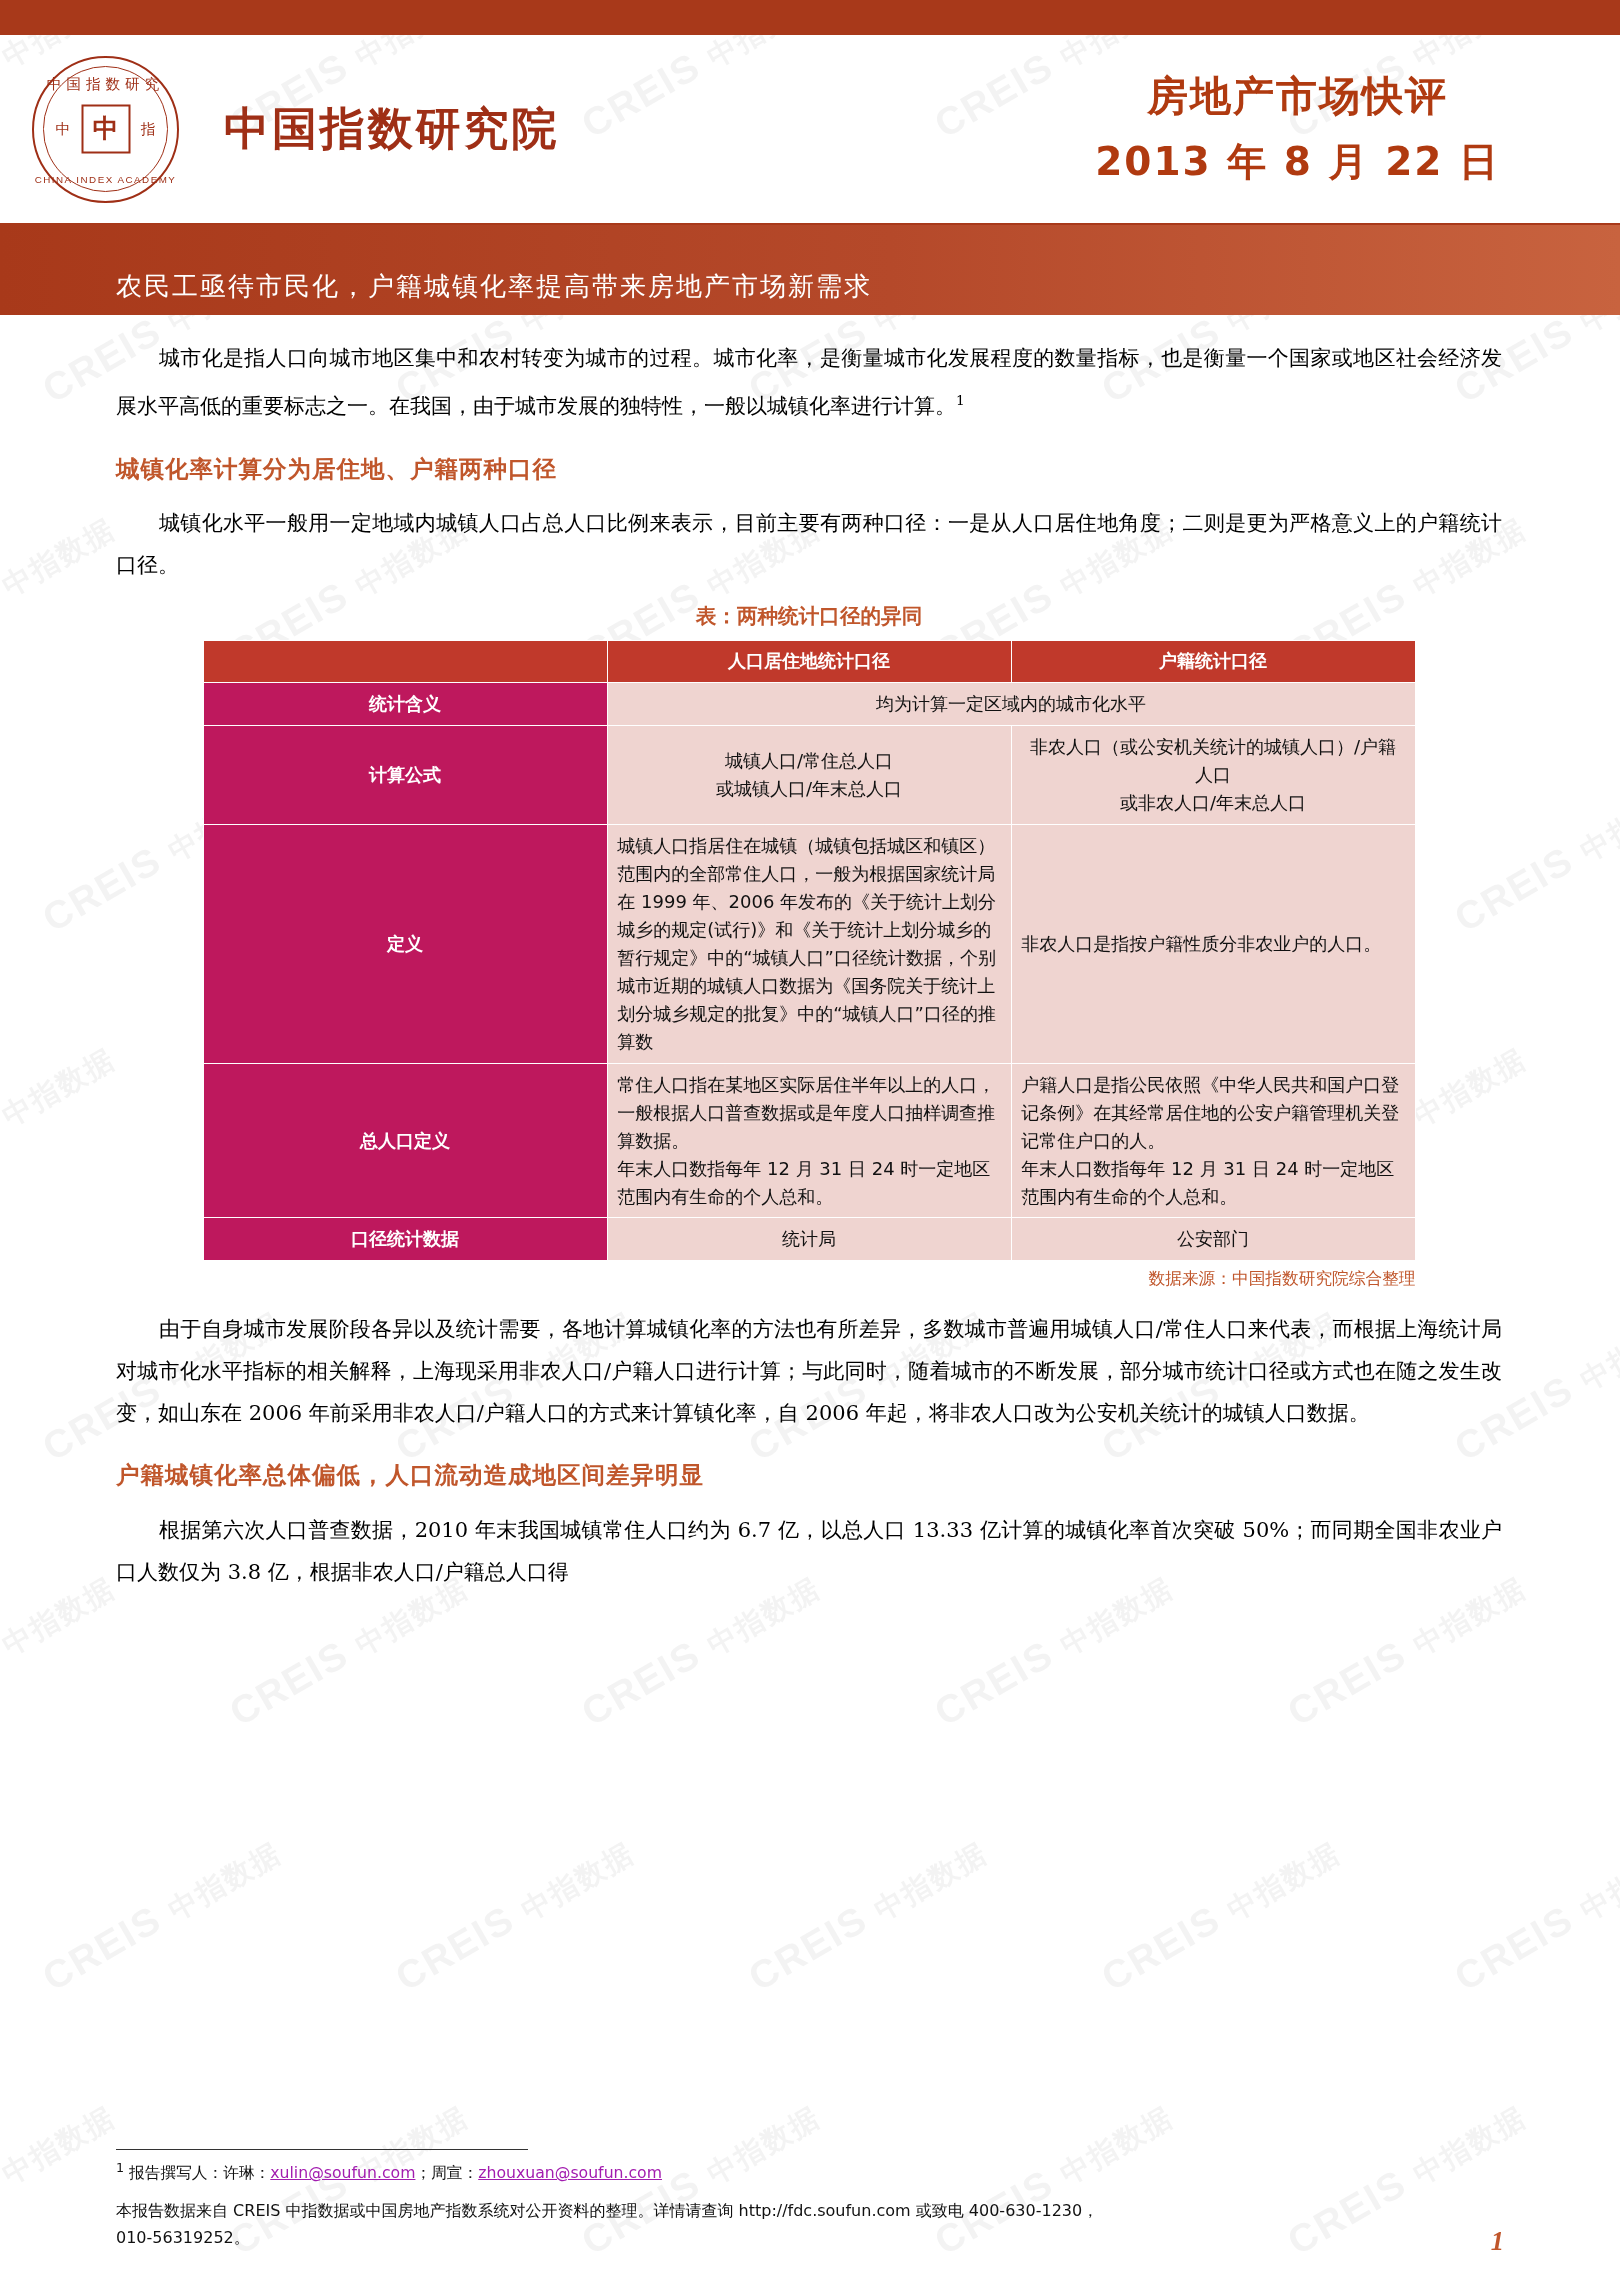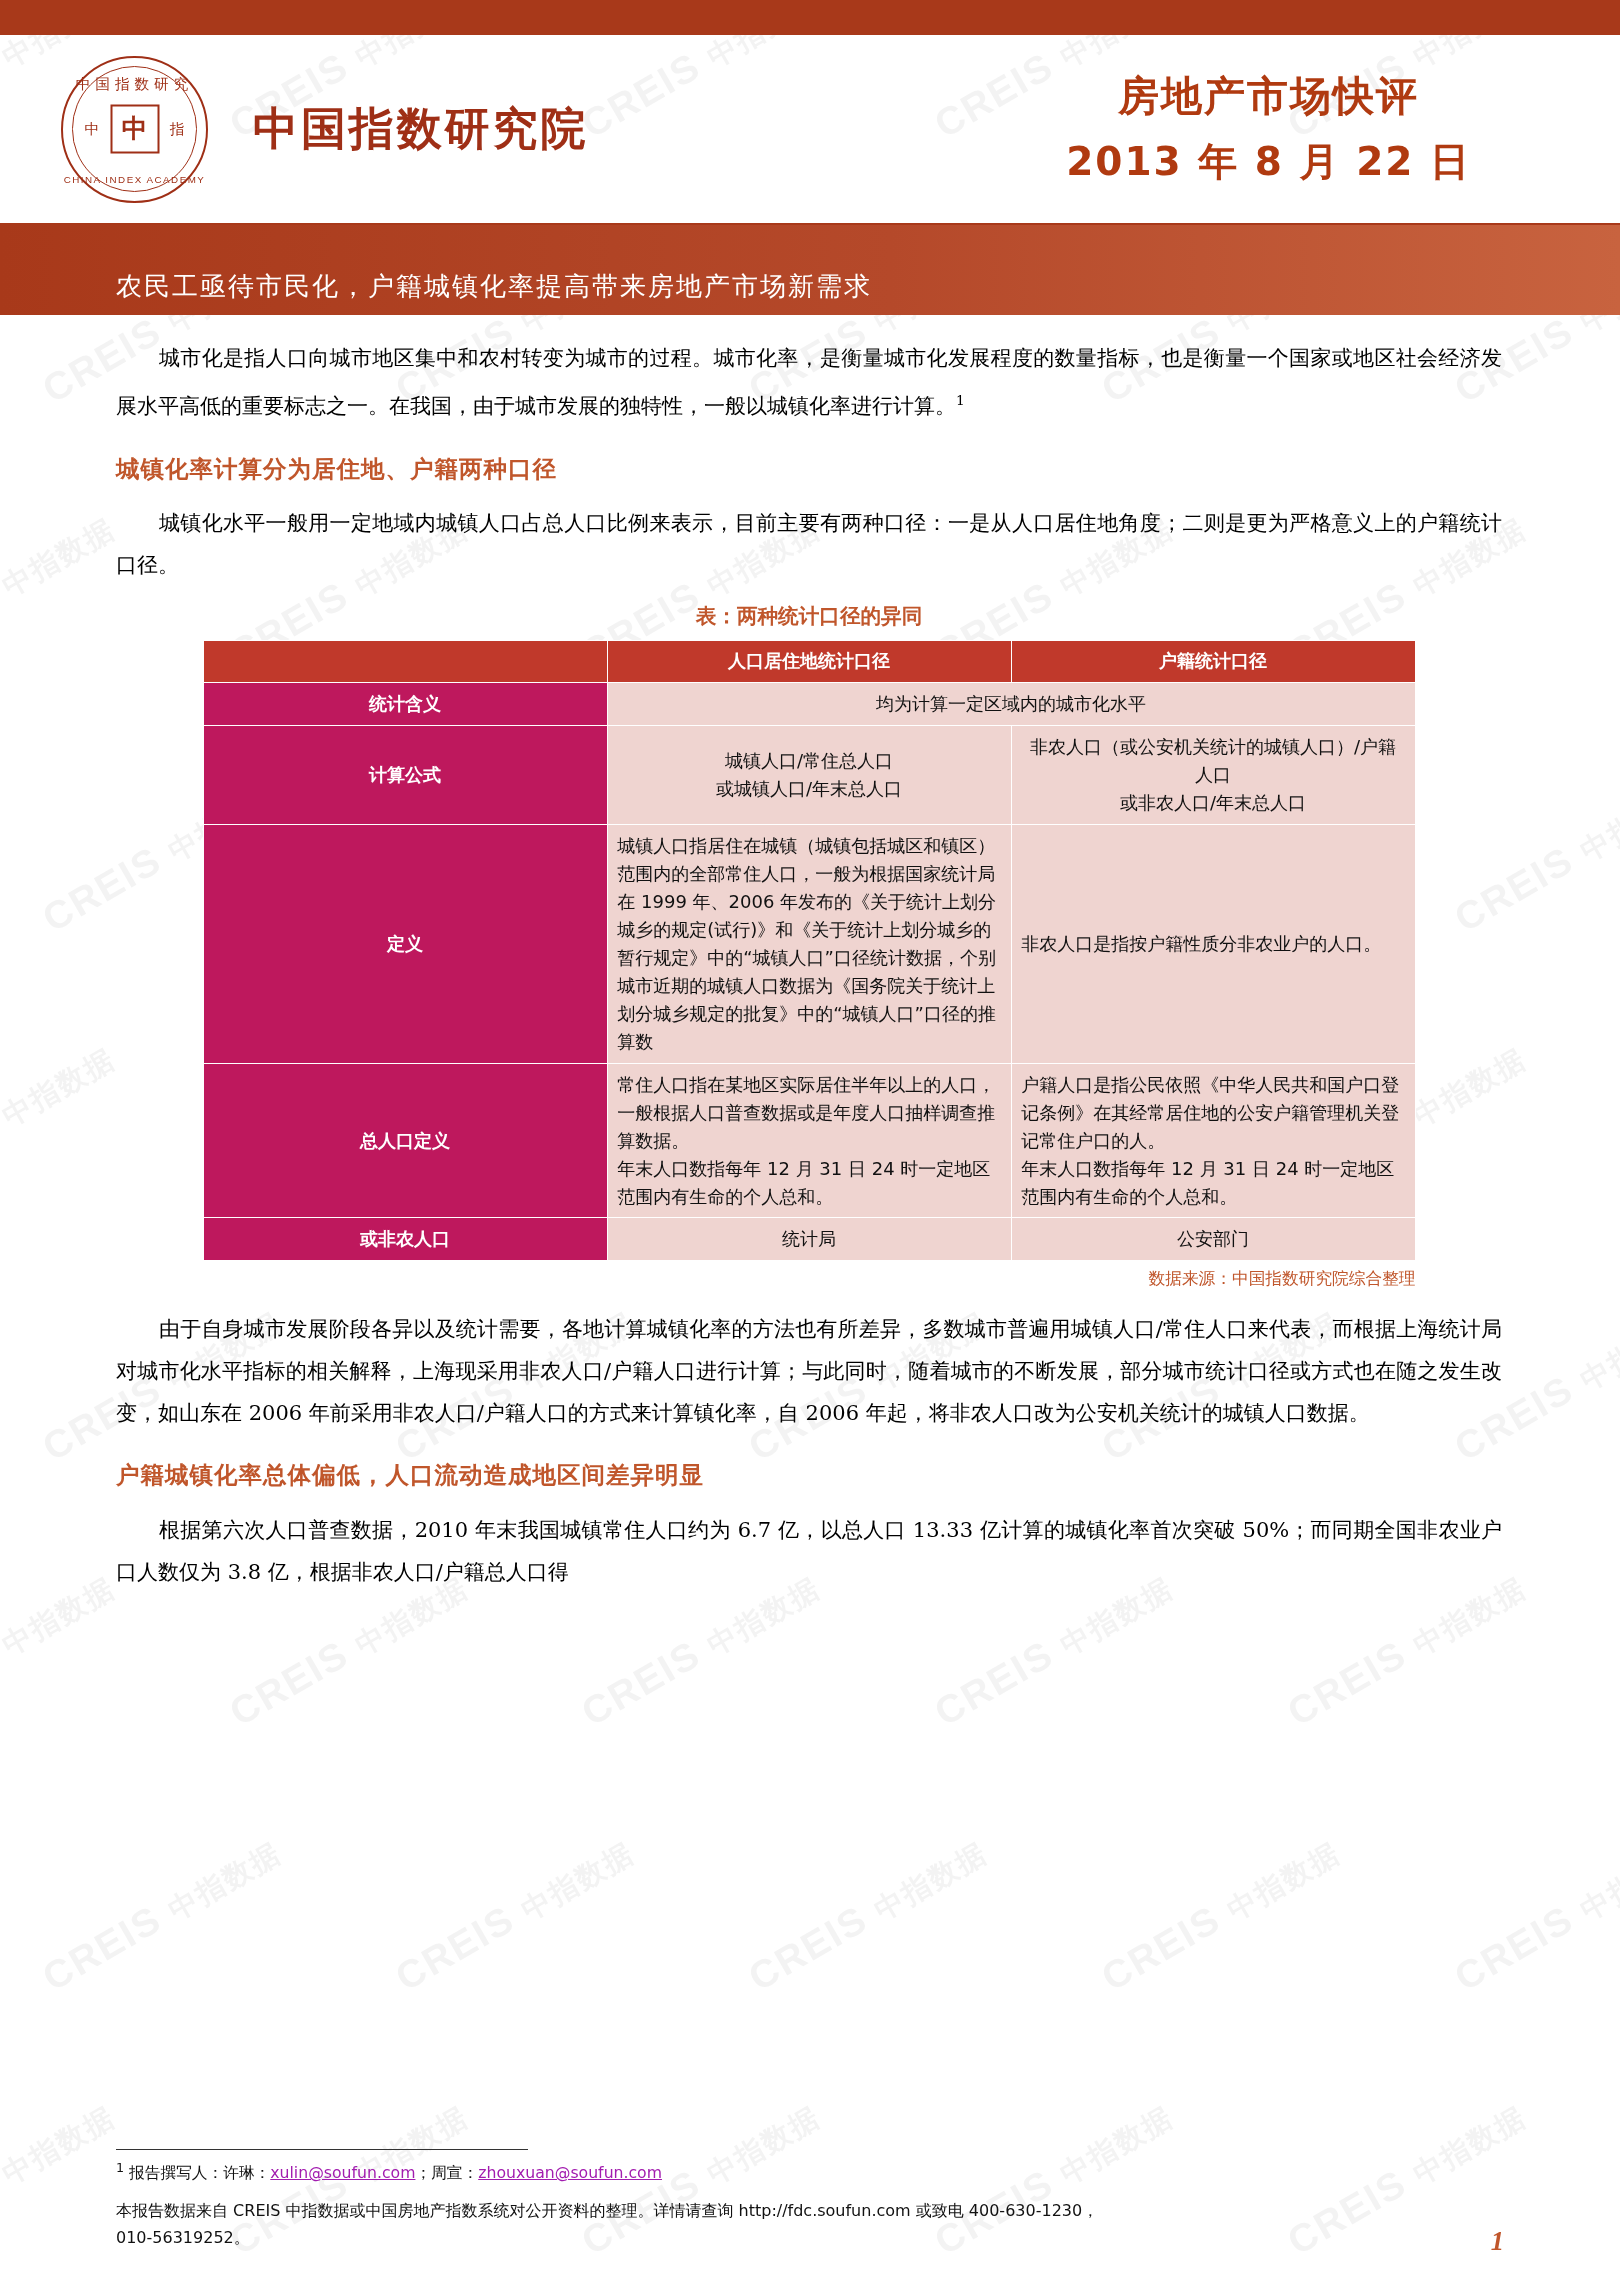--- a/index.html
+++ b/index.html
@@ -48,21 +48,21 @@
   .topbar {
     height: 35px;
     background: #a8391a;
     width: 100%;
   }
   .masthead {
     height: 190px;
     border-bottom: 2.9px solid #a8391a;
     display: flex;
     align-items: center;
-    padding: 0 51px;
+    padding: 0 22px;
     box-sizing: border-box;
     position: relative;
   }
   .logo-wrap {
     width: 167px;
     display: flex;
     align-items: center;
     justify-content: center;
   }
   .seal {
@@ -411,21 +411,21 @@
             <td class="rowlbl">定义</td>
             <td class="cell cell-l">城镇人口指居住在城镇（城镇包括城区和镇区）范围内的全部常住人口，一般为根据国家统计局在 1999 年、2006 年发布的《关于统计上划分城乡的规定(试行)》和《关于统计上划分城乡的暂行规定》中的“城镇人口”口径统计数据，个别城市近期的城镇人口数据为《国务院关于统计上划分城乡规定的批复》中的“城镇人口”口径的推算数</td>
             <td class="cell cell-l">非农人口是指按户籍性质分非农业户的人口。</td>
           </tr>
           <tr>
             <td class="rowlbl">总人口定义</td>
             <td class="cell cell-l">常住人口指在某地区实际居住半年以上的人口，一般根据人口普查数据或是年度人口抽样调查推算数据。<br>年末人口数指每年 12 月 31 日 24 时一定地区范围内有生命的个人总和。</td>
             <td class="cell cell-l">户籍人口是指公民依照《中华人民共和国户口登记条例》在其经常居住地的公安户籍管理机关登记常住户口的人。<br>年末人口数指每年 12 月 31 日 24 时一定地区范围内有生命的个人总和。</td>
           </tr>
           <tr>
-            <td class="rowlbl">或非农人口</td>
+            <td class="rowlbl">口径统计数据</td>
             <td class="cell cell-c">统计局</td>
             <td class="cell cell-c">公安部门</td>
           </tr>
         </tbody>
     </table>
 
     <div class="src">数据来源：中国指数研究院综合整理</div>
 
     <p class="para" style="margin-top:17.6px">由于自身城市发展阶段各异以及统计需要，各地计算城镇化率的方法也有所差异，多数城市普遍用城镇人口/常住人口来代表，而根据上海统计局对城市化水平指标的相关解释，上海现采用非农人口/户籍人口进行计算；与此同时，随着城市的不断发展，部分城市统计口径或方式也在随之发生改变，如山东在 2006 年前采用非农人口/户籍人口的方式来计算镇化率，自 2006 年起，将非农人口改为公安机关统计的城镇人口数据。</p>
 

